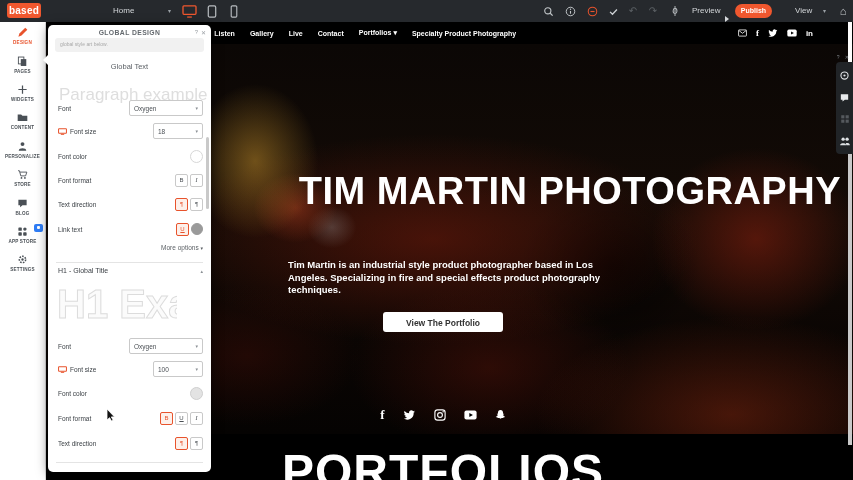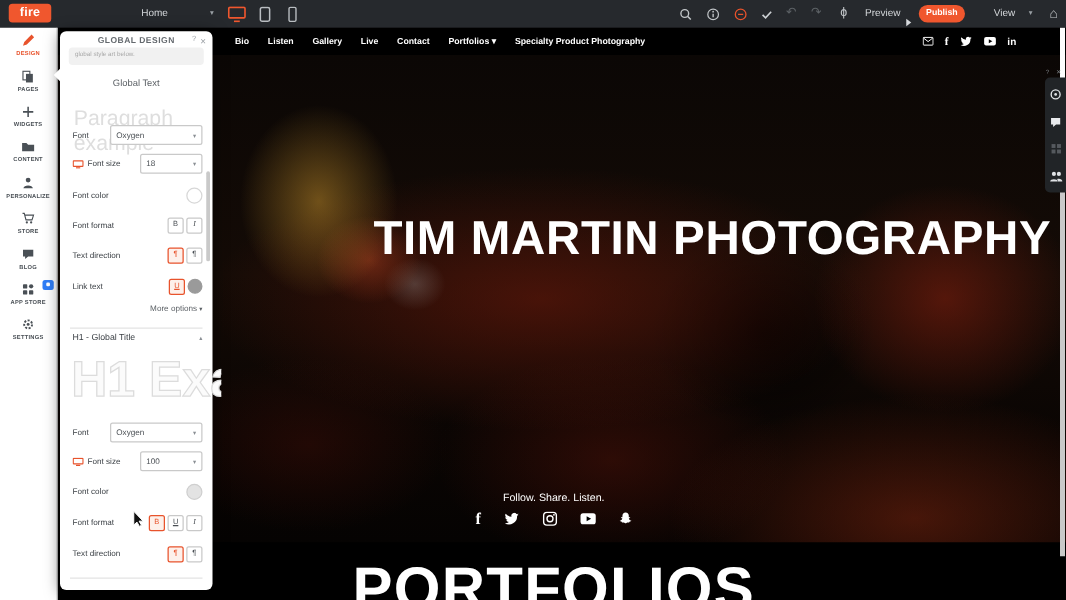--- a/index.html
+++ b/index.html
@@ -63,21 +63,21 @@
               font-size:48px;font-weight:800;letter-spacing:1px;white-space:nowrap}
   .site-scroll{position:absolute;right:1px;top:0;width:4px;height:423px;background:#c9c9c9;z-index:15}
   .site-scroll .thumb{position:absolute;left:0;top:0;width:4px;height:50px;background:#fdfdfd}
 
   
   .rtoolbar{position:absolute;right:0;top:62px;width:17px;height:88px;background:#212427;border-radius:4px 0 0 4px;
             z-index:70;display:flex;flex-direction:column;align-items:center;justify-content:space-around;padding:2px 0}
   .rtool-head{position:absolute;right:2px;top:54px;z-index:71;color:#7d8287;font-size:5px;letter-spacing:2px}
 
   
-  .panel{position:absolute;left:48px;top:25px;width:122px;height:447px;background:#fff;border-radius:5px;
+  .panel{position:absolute;left:48px;top:25px;width:163px;height:447px;background:#fff;border-radius:5px;
          box-shadow:0 2px 12px rgba(0,0,0,.5);z-index:60;font-size:6.5px;color:#3c4146}
   .panel::before{content:"";position:absolute;left:-5px;top:30px;border-top:5px solid transparent;
                  border-bottom:5px solid transparent;border-right:5px solid #fff}
   .p-head{position:absolute;left:0;top:0;right:0;height:15px;text-align:center;font-size:6.8px;font-weight:bold;
           color:#64696e;line-height:16px;letter-spacing:.4px}
   .p-help{position:absolute;right:13px;top:4px;color:#9a9fa4;font-size:6px;cursor:pointer}
   .p-close{position:absolute;right:5px;top:4px;color:#9a9fa4;font-size:6px;cursor:pointer}
   .p-note{position:absolute;left:7px;right:7px;top:13px;height:14px;background:#f1f1f1;border-radius:3px;overflow:hidden}
   .p-note span{position:absolute;left:5px;top:3px;font-size:5px;color:#a8a8a8}
   .p-heading{position:absolute;left:0;right:0;top:37px;text-align:center;font-size:7.5px;color:#5a5f64}
@@ -108,21 +108,21 @@
 
   
   .cursor{position:absolute;left:106px;top:408px;z-index:100}
 
   svg{display:block}
 </style>
 </head>
 <body>
 
 <div class="topbar">
-  <div class="logo">fire</div>
+  <div class="logo">based</div>
   <div class="tb-text" style="left:113px">Home</div>
   <div class="tb-chev" style="left:168px">▾</div>
 
   <div class="tb-icon" style="left:181px;width:17px">
     <svg width="15" height="13" viewBox="0 0 16 14">
         <rect x="1" y="1" width="14" height="9" rx="1" fill="none" stroke="#f0572e" stroke-width="1.4"></rect>
         <path d="M5.5 13h5" stroke="#f0572e" stroke-width="1.4"></path>
       </svg>
   </div>
   <div class="tb-icon" style="left:205px">
@@ -285,21 +285,22 @@
             <rect x="0.5" y="0.5" width="15" height="11" rx="2.5" fill="#fff"></rect>
             <path d="M6.5 3.5v5L11 6z" fill="#000"></path>
           </svg>
         </span>
       <span style="color:#fff;font-size:8px;font-weight:bold">in</span>
     </div>
   </div>
 
   <div class="hero">
     <div class="hero-title">TIM MARTIN PHOTOGRAPHY</div>
-    <div class="follow">Follow. Share. Listen.</div>
+    <div class="hero-body">Tim Martin is an industrial style product photographer based in Los Angeles. Specializing in fire and special effects product photography techniques.</div>
+    <button class="cta">View The Portfolio</button>
     <div class="hero-social">
       <span style="color:#fff;font-size:13px;font-weight:bold;font-family:'Liberation Serif',serif">f</span>
       <span>
           <svg width="13" height="11" viewBox="0 0 16 14">
             <path d="M15 2.2c-.5.3-1.1.5-1.7.6A2.9 2.9 0 0 0 14.6.9a5.7 5.7 0 0 1-1.9.7A2.9 2.9 0 0 0 7.6 4.2 8.2 8.2 0 0 1 1.7 1.2a2.9 2.9 0 0 0 .9 3.9c-.5 0-.9-.2-1.3-.4a2.9 2.9 0 0 0 2.3 2.9c-.4.1-.8.1-1.3 0a2.9 2.9 0 0 0 2.7 2A5.8 5.8 0 0 1 .7 10.9 8.2 8.2 0 0 0 13.3 3.5c.6-.4 1.2-1 1.7-1.3z" fill="#fff"></path>
           </svg>
         </span>
       <span>
           <svg width="12" height="12" viewBox="0 0 16 16">
             <rect x="1.2" y="1.2" width="13.6" height="13.6" rx="3.5" fill="none" stroke="#fff" stroke-width="1.5"></rect>

